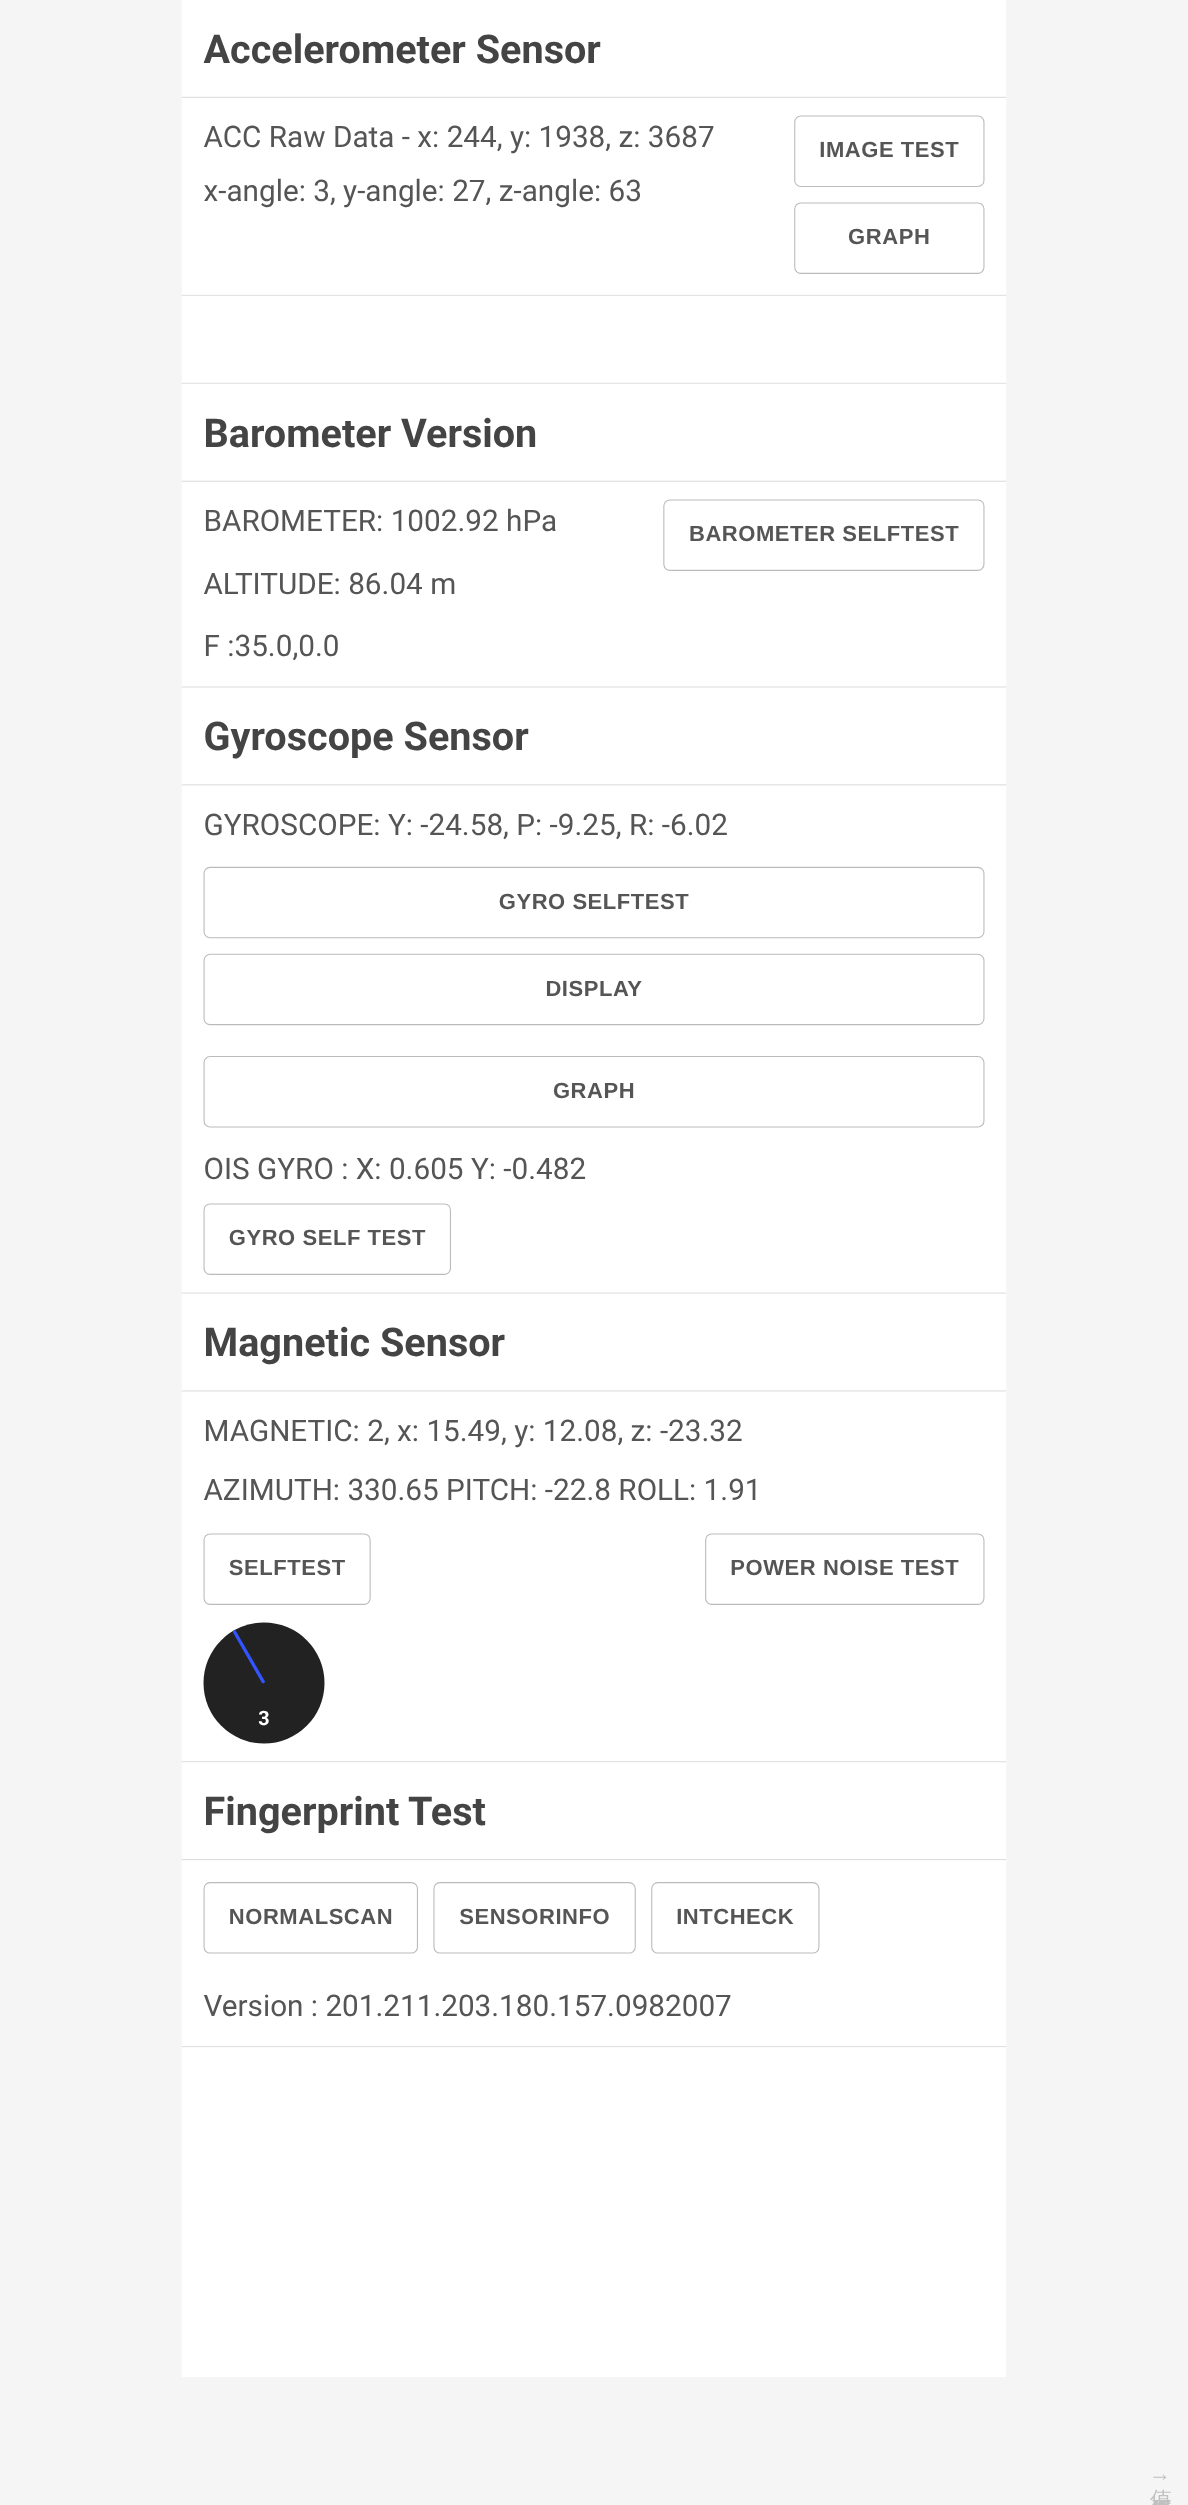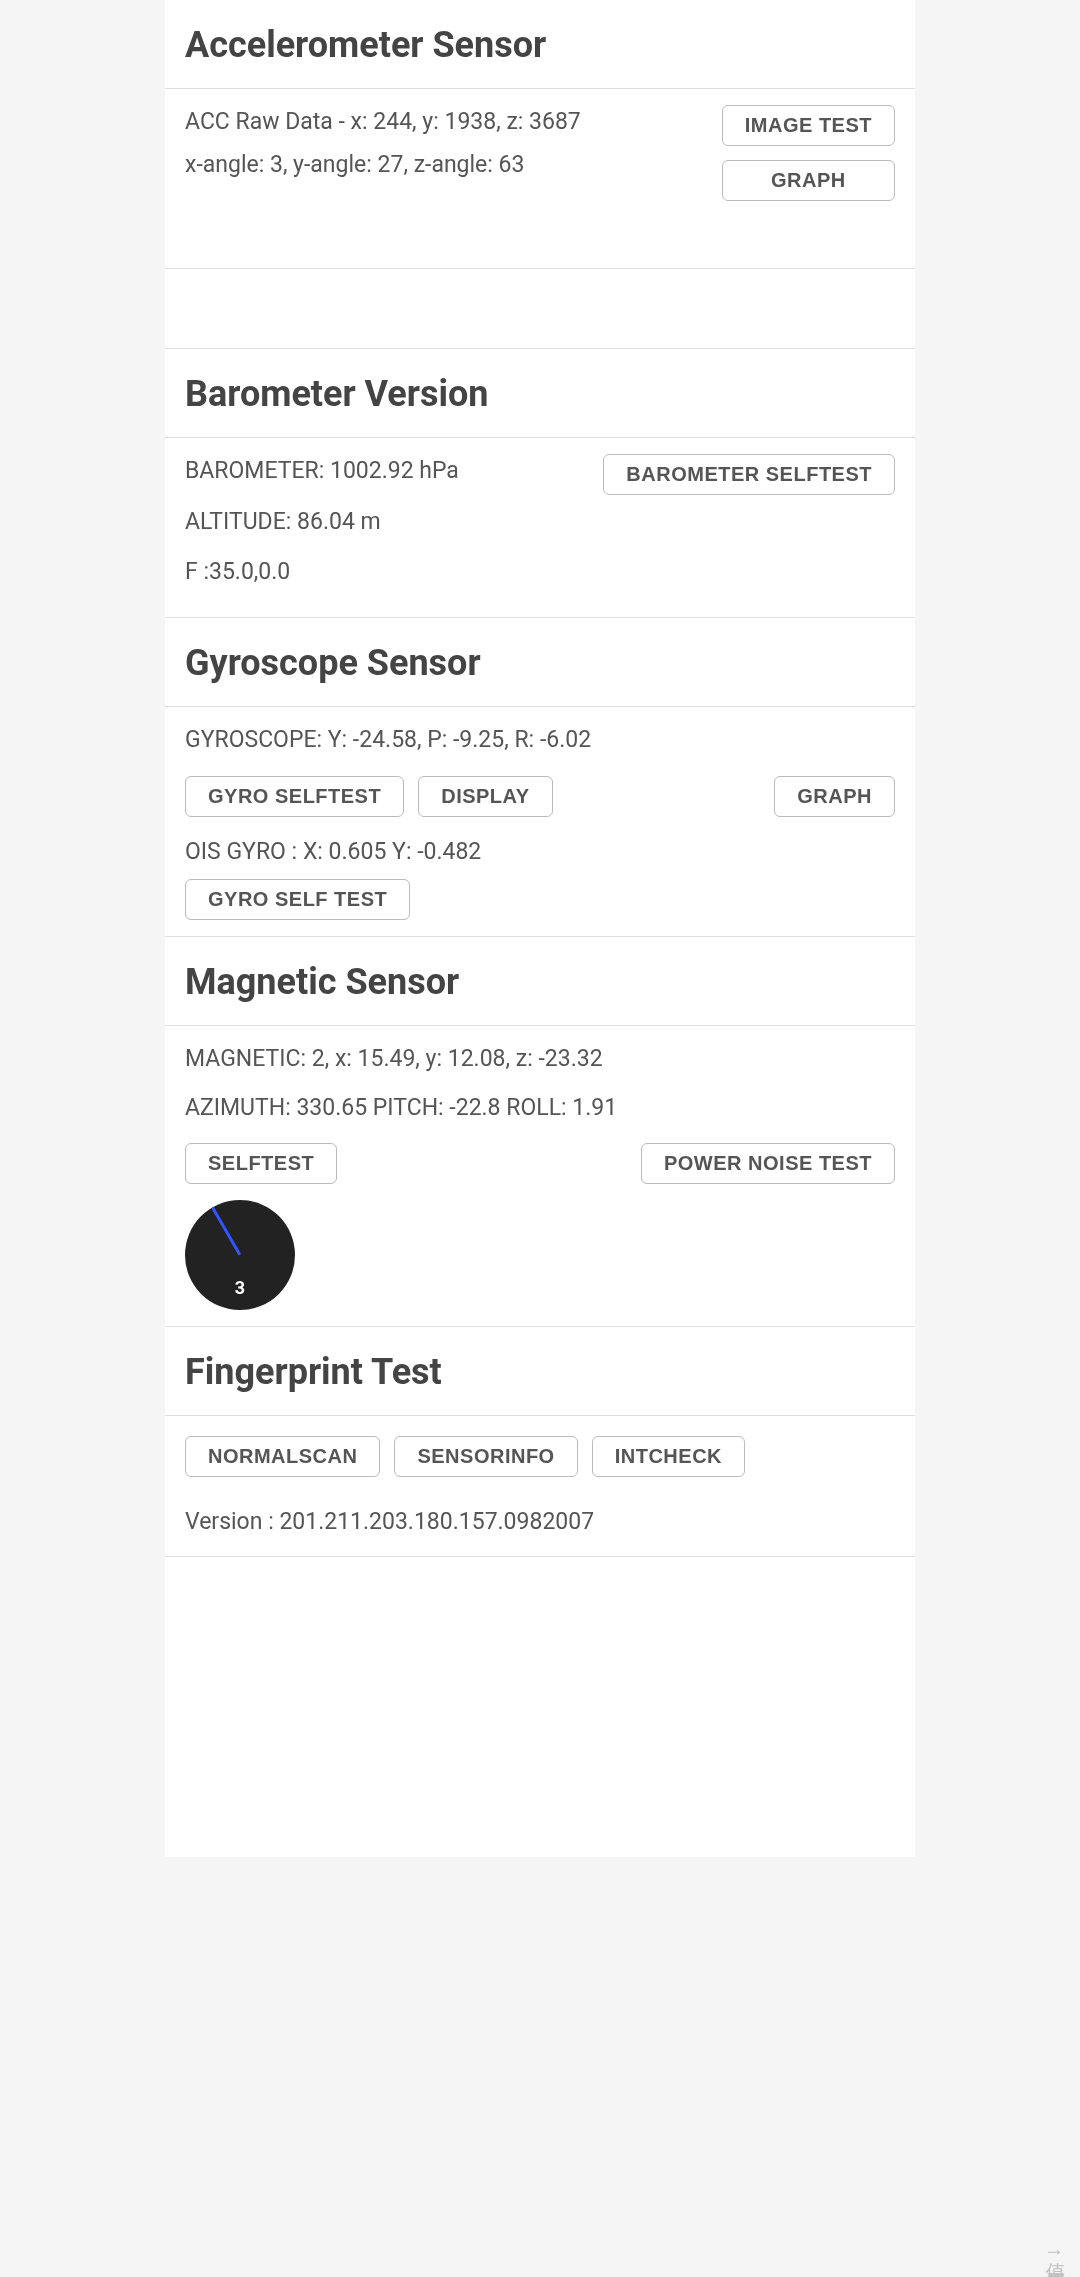--- a/index.html
+++ b/index.html
@@ -24,35 +24,35 @@
       font-size: 36px;
       font-weight: bold;
       color: #444;
     }
     .section-body {
       padding: 16px 20px;
       border-bottom: 1px solid #e0e0e0;
       position: relative;
     }
     .data-text {
-      font-size: 23px;
+      font-size: 27px;
       color: #555;
       line-height: 1.5;
     }
     .btn-row {
       display: flex;
       flex-wrap: wrap;
       gap: 14px;
       margin-top: 14px;
     }
     .btn-outline {
       border: 1.5px solid #bbb;
       background: #fff;
       border-radius: 6px;
-      padding: 8px 22px;
+      padding: 20px 22px;
       font-size: 20px;
       font-weight: 600;
       color: #555;
       letter-spacing: 0.5px;
       cursor: pointer;
       text-transform: uppercase;
     }
     .btn-right {
       position: absolute;
       right: 20px;
@@ -135,21 +135,21 @@
     </div>
   </div>
 </div>
 
 <div class="section">
   <div class="section-header">
     <span class="section-title">Gyroscope Sensor</span>
   </div>
   <div class="section-body">
     <div class="data-text">GYROSCOPE: Y: -24.58, P: -9.25, R: -6.02</div>
-    <div style="display:flex; flex-wrap:wrap; gap:14px; margin-top:18px; position:relative;">
+    <div style="display:flex; flex-wrap:wrap; gap:14px; margin-top:18px; position:relative;flex-direction:column;">
       <button class="btn-outline">GYRO SELFTEST</button>
       <button class="btn-outline">DISPLAY</button>
       <div style="flex:1;"></div>
       <button class="btn-outline">GRAPH</button>
     </div>
     <div class="data-text" style="margin-top:18px;">OIS GYRO : X: 0.605 Y: -0.482</div>
     <div class="btn-row" style="margin-top:10px;">
       <button class="btn-outline">GYRO SELF TEST</button>
     </div>
   </div>

